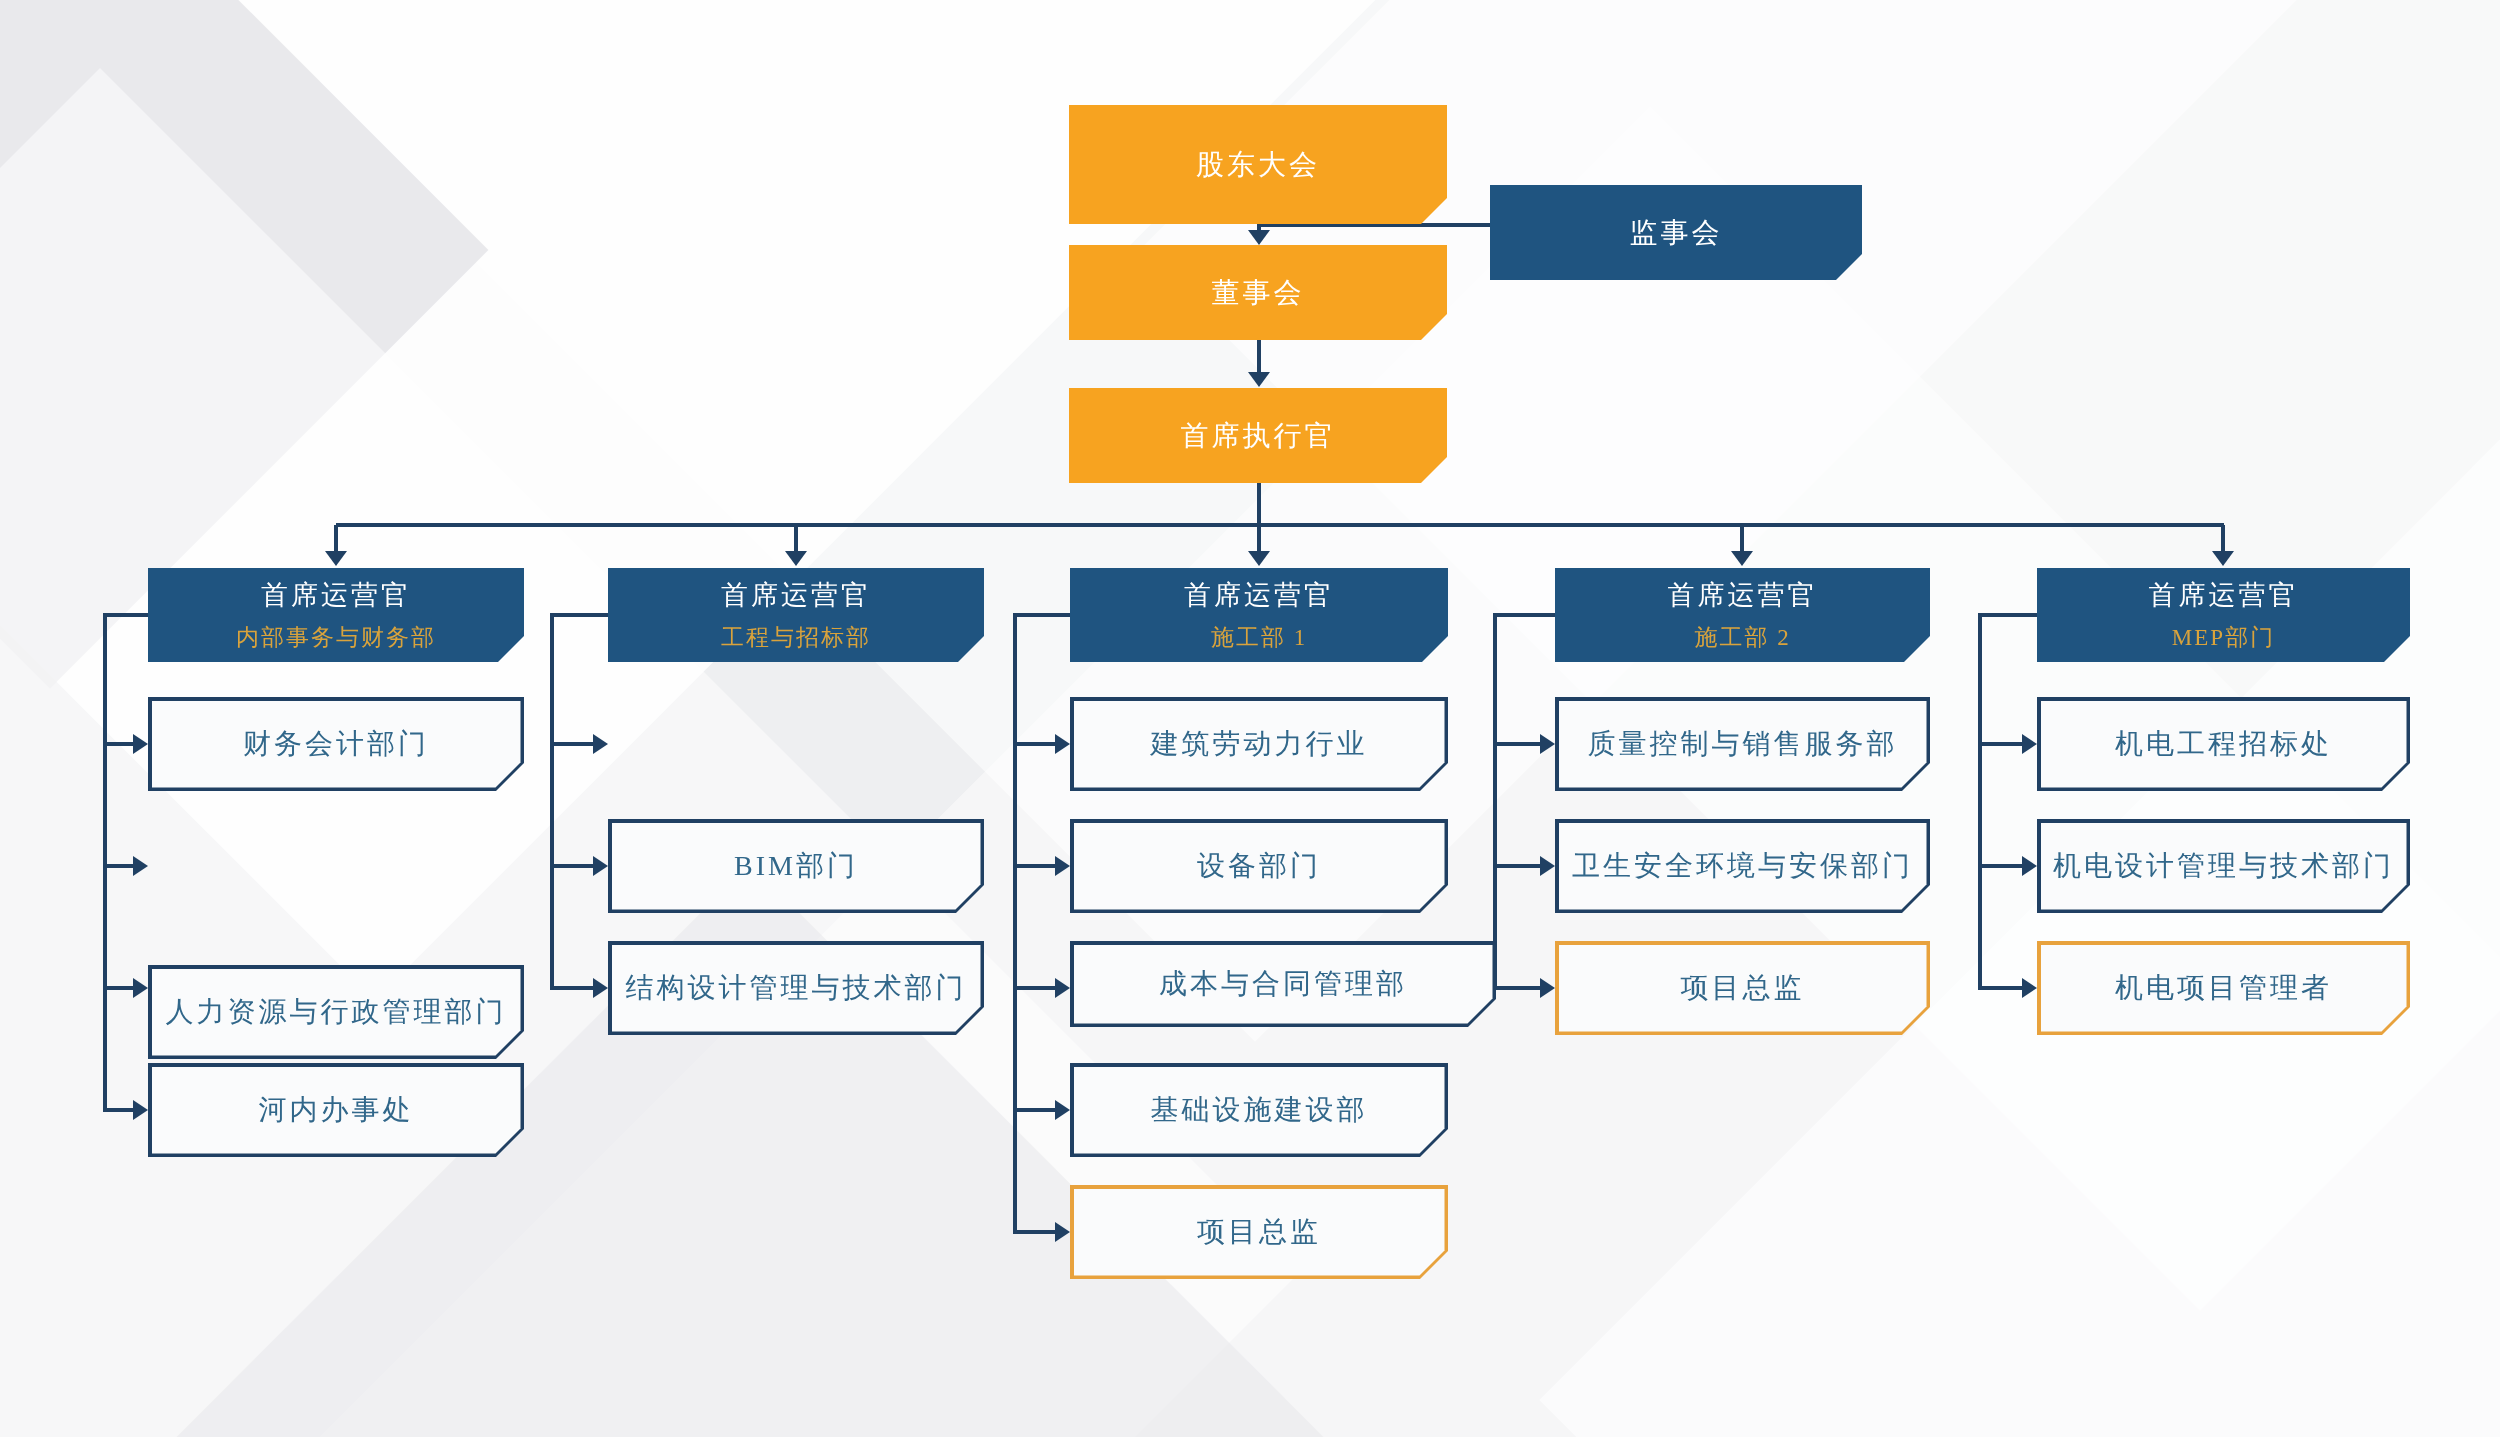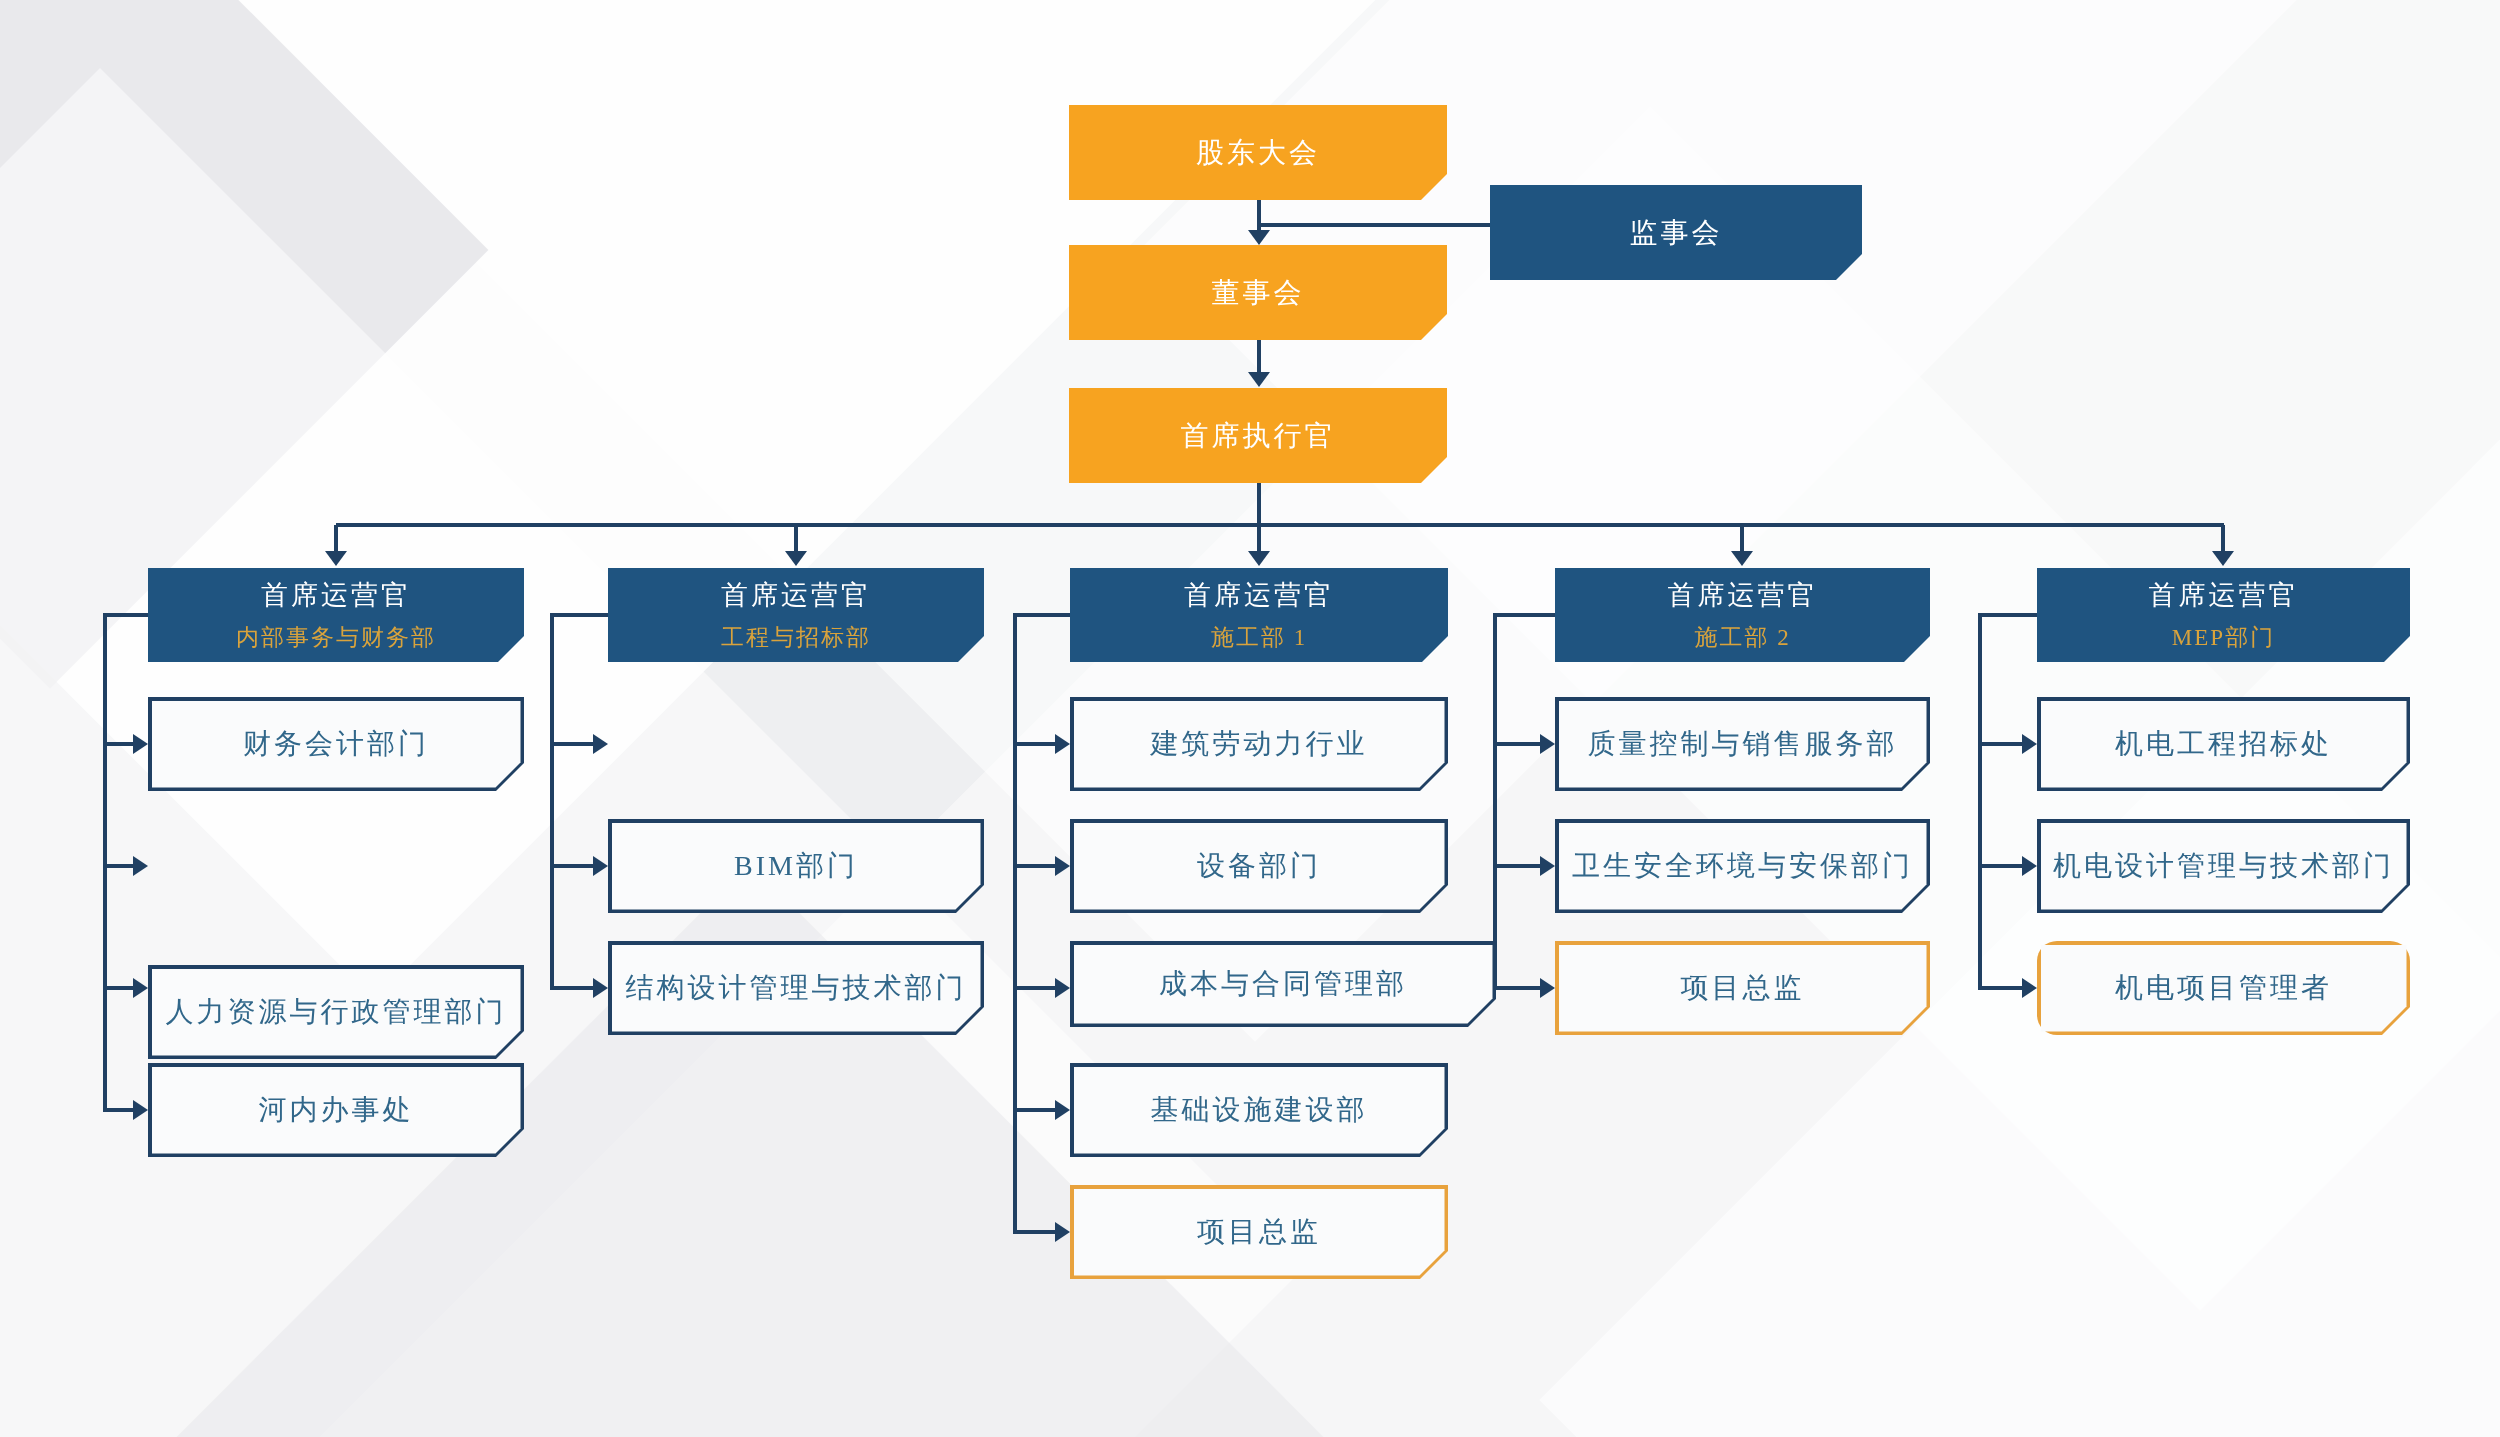--- a/index.html
+++ b/index.html
@@ -131,21 +131,21 @@
 
   <div class="hline" style="left:1980px;top:613px;width:57px;"></div>
   <div class="vline" style="left:1978px;top:613px;height:377px;"></div>
   <div class="hline" style="left:1978px;top:742px;width:44px;"></div>
   <div class="arr-r" style="left:2022px;top:734px;"></div>
   <div class="hline" style="left:1978px;top:864px;width:44px;"></div>
   <div class="arr-r" style="left:2022px;top:856px;"></div>
   <div class="hline" style="left:1978px;top:986px;width:44px;"></div>
   <div class="arr-r" style="left:2022px;top:978px;"></div>
 
-  <div class="node obox" style="left:1069px;top:105px;width:378px;height:95px;">
+  <div class="node obox" style="left:1069px;top:105px;width:378px;height:119px;">
     <span class="lbl">股东大会</span>
   </div>
   <div class="node bbox" style="left:1490px;top:173px;width:372px;height:95px;margin-top:12px;">
     <span class="lbl">监事会</span>
   </div>
   <div class="node obox" style="left:1069px;top:388px;width:378px;height:95px;">
     <span class="lbl">首席执行官</span>
   </div>
   <div class="node obox" style="left:1069px;top:245px;width:378px;height:95px;">
     <span class="lbl">董事会</span>
@@ -244,19 +244,19 @@
   <div class="cbox" style="left:2037px;top:697px;width:373px;height:94px;">
     <div class="cfill">
       <span class="clabel">机电工程招标处</span>
     </div>
   </div>
   <div class="cbox" style="left:2037px;top:819px;width:373px;height:94px;">
     <div class="cfill">
       <span class="clabel">机电设计管理与技术部门</span>
     </div>
   </div>
-  <div class="cbox gold" style="left:2037px;top:941px;width:373px;height:94px;border-radius:20px;">
+  <div class="cbox gold" style="left:2037px;top:941px;width:373px;height:94px;">
     <div class="cfill">
       <span class="clabel">机电项目管理者</span>
     </div>
   </div>
 
 </div>
 
 </body></html>

